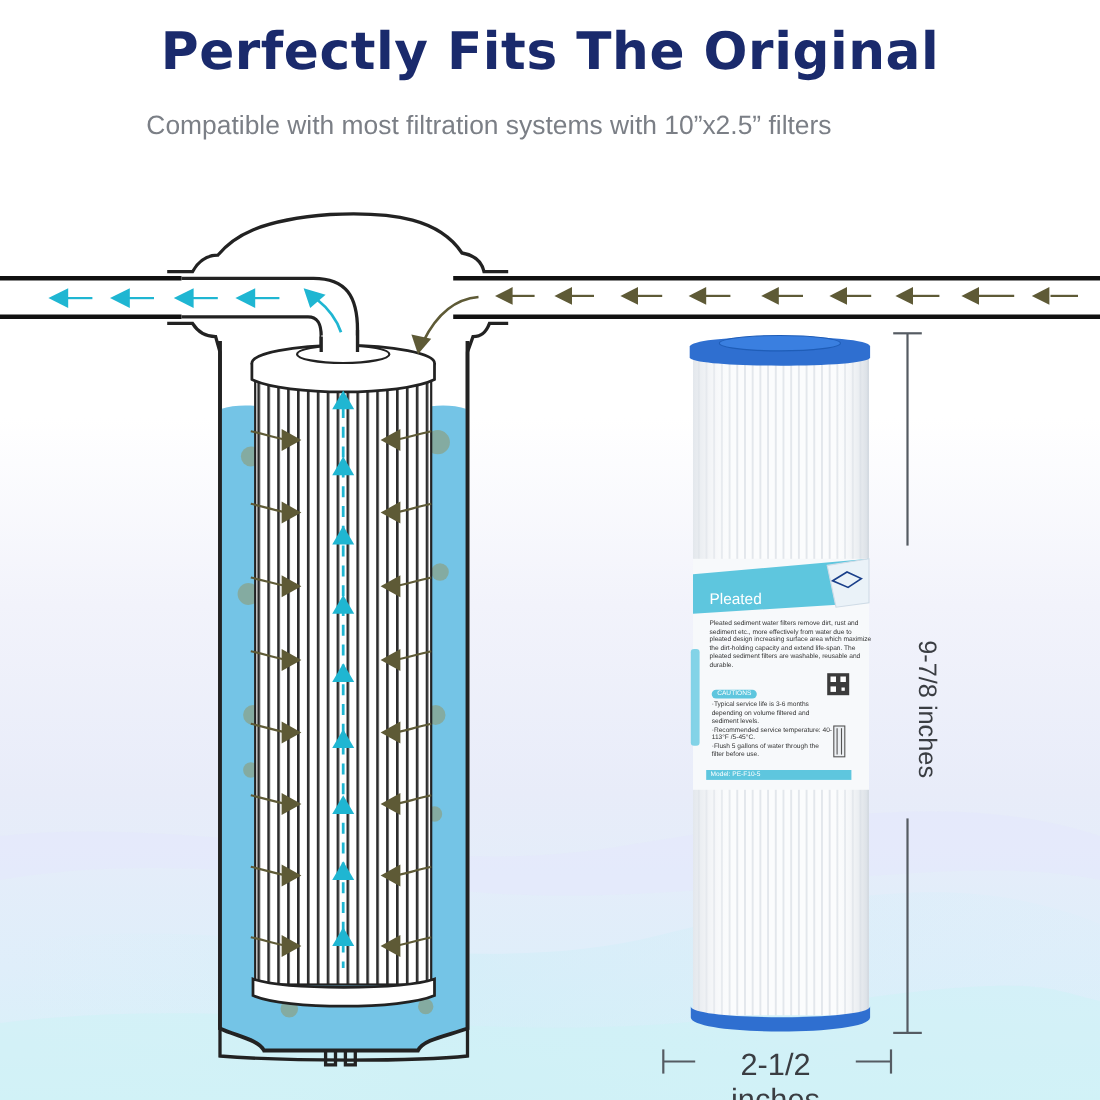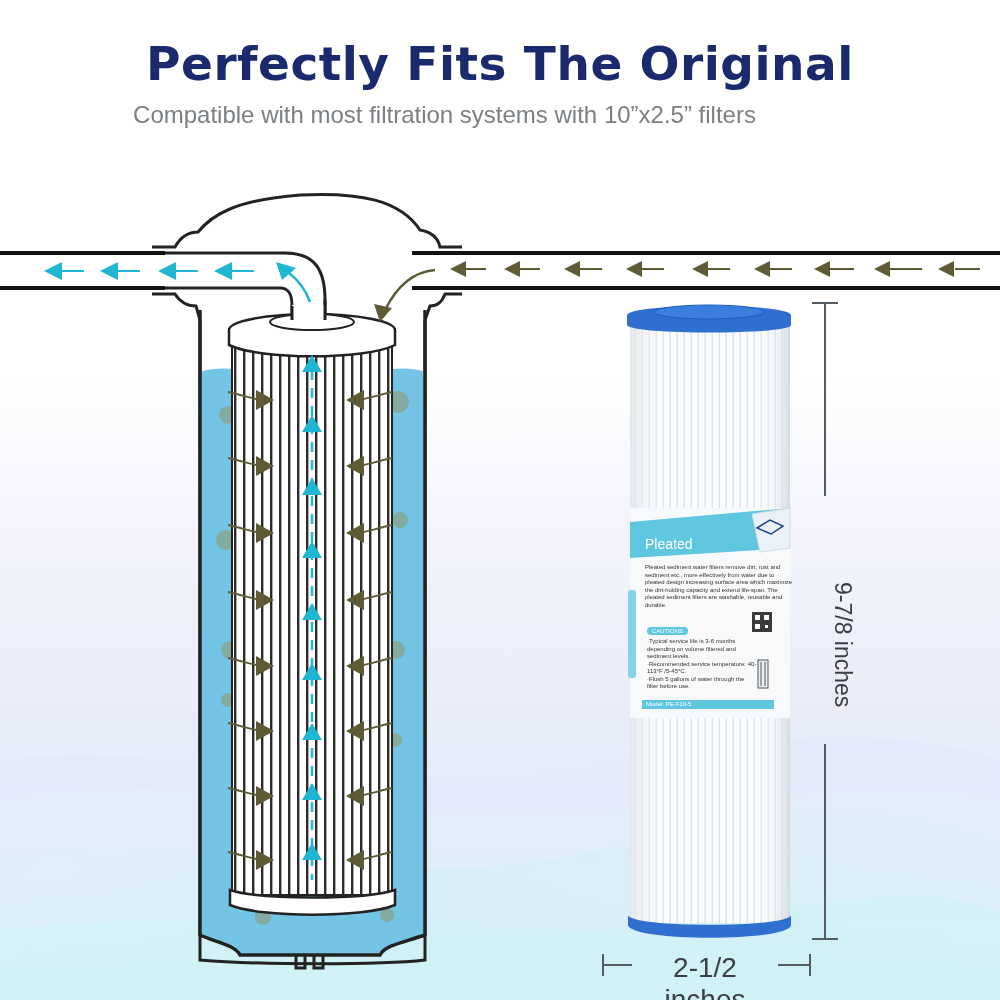--- a/index.html
+++ b/index.html
@@ -5,21 +5,21 @@
   html, body { margin:0; padding:0; }
   body {
     width:1000px; height:1000px; overflow:hidden; position:relative;
     font-family: "Liberation Sans", sans-serif;
     background: linear-gradient(180deg, #ffffff 0%, #ffffff 38%, #f2f3fb 55%, #e8ecf9 72%, #dfeefa 88%, #d6f1f8 100%);
   }
   .bg-wave {
     position:absolute; left:0; top:0; width:1000px; height:1000px; pointer-events:none;
   }
   .headline {
-    position:absolute; left:0; width:1000px; top:36px; text-align:center;
+    position:absolute; left:0; width:1000px; top:20px; text-align:center;
     font-family: "DejaVu Sans", sans-serif; font-weight:bold;
     font-size:47px; color:#1a2a6c; letter-spacing:0.5px;
   }
   .subline {
     position:absolute; left:0; width:889px; top:101px; text-align:center;
     font-family: "Liberation Sans", sans-serif;
     font-size:24px; color:#7b7f86;
   }
   .diagram { position:absolute; left:0; top:0; width:1000px; height:1000px; }
   .dim-label-v {

